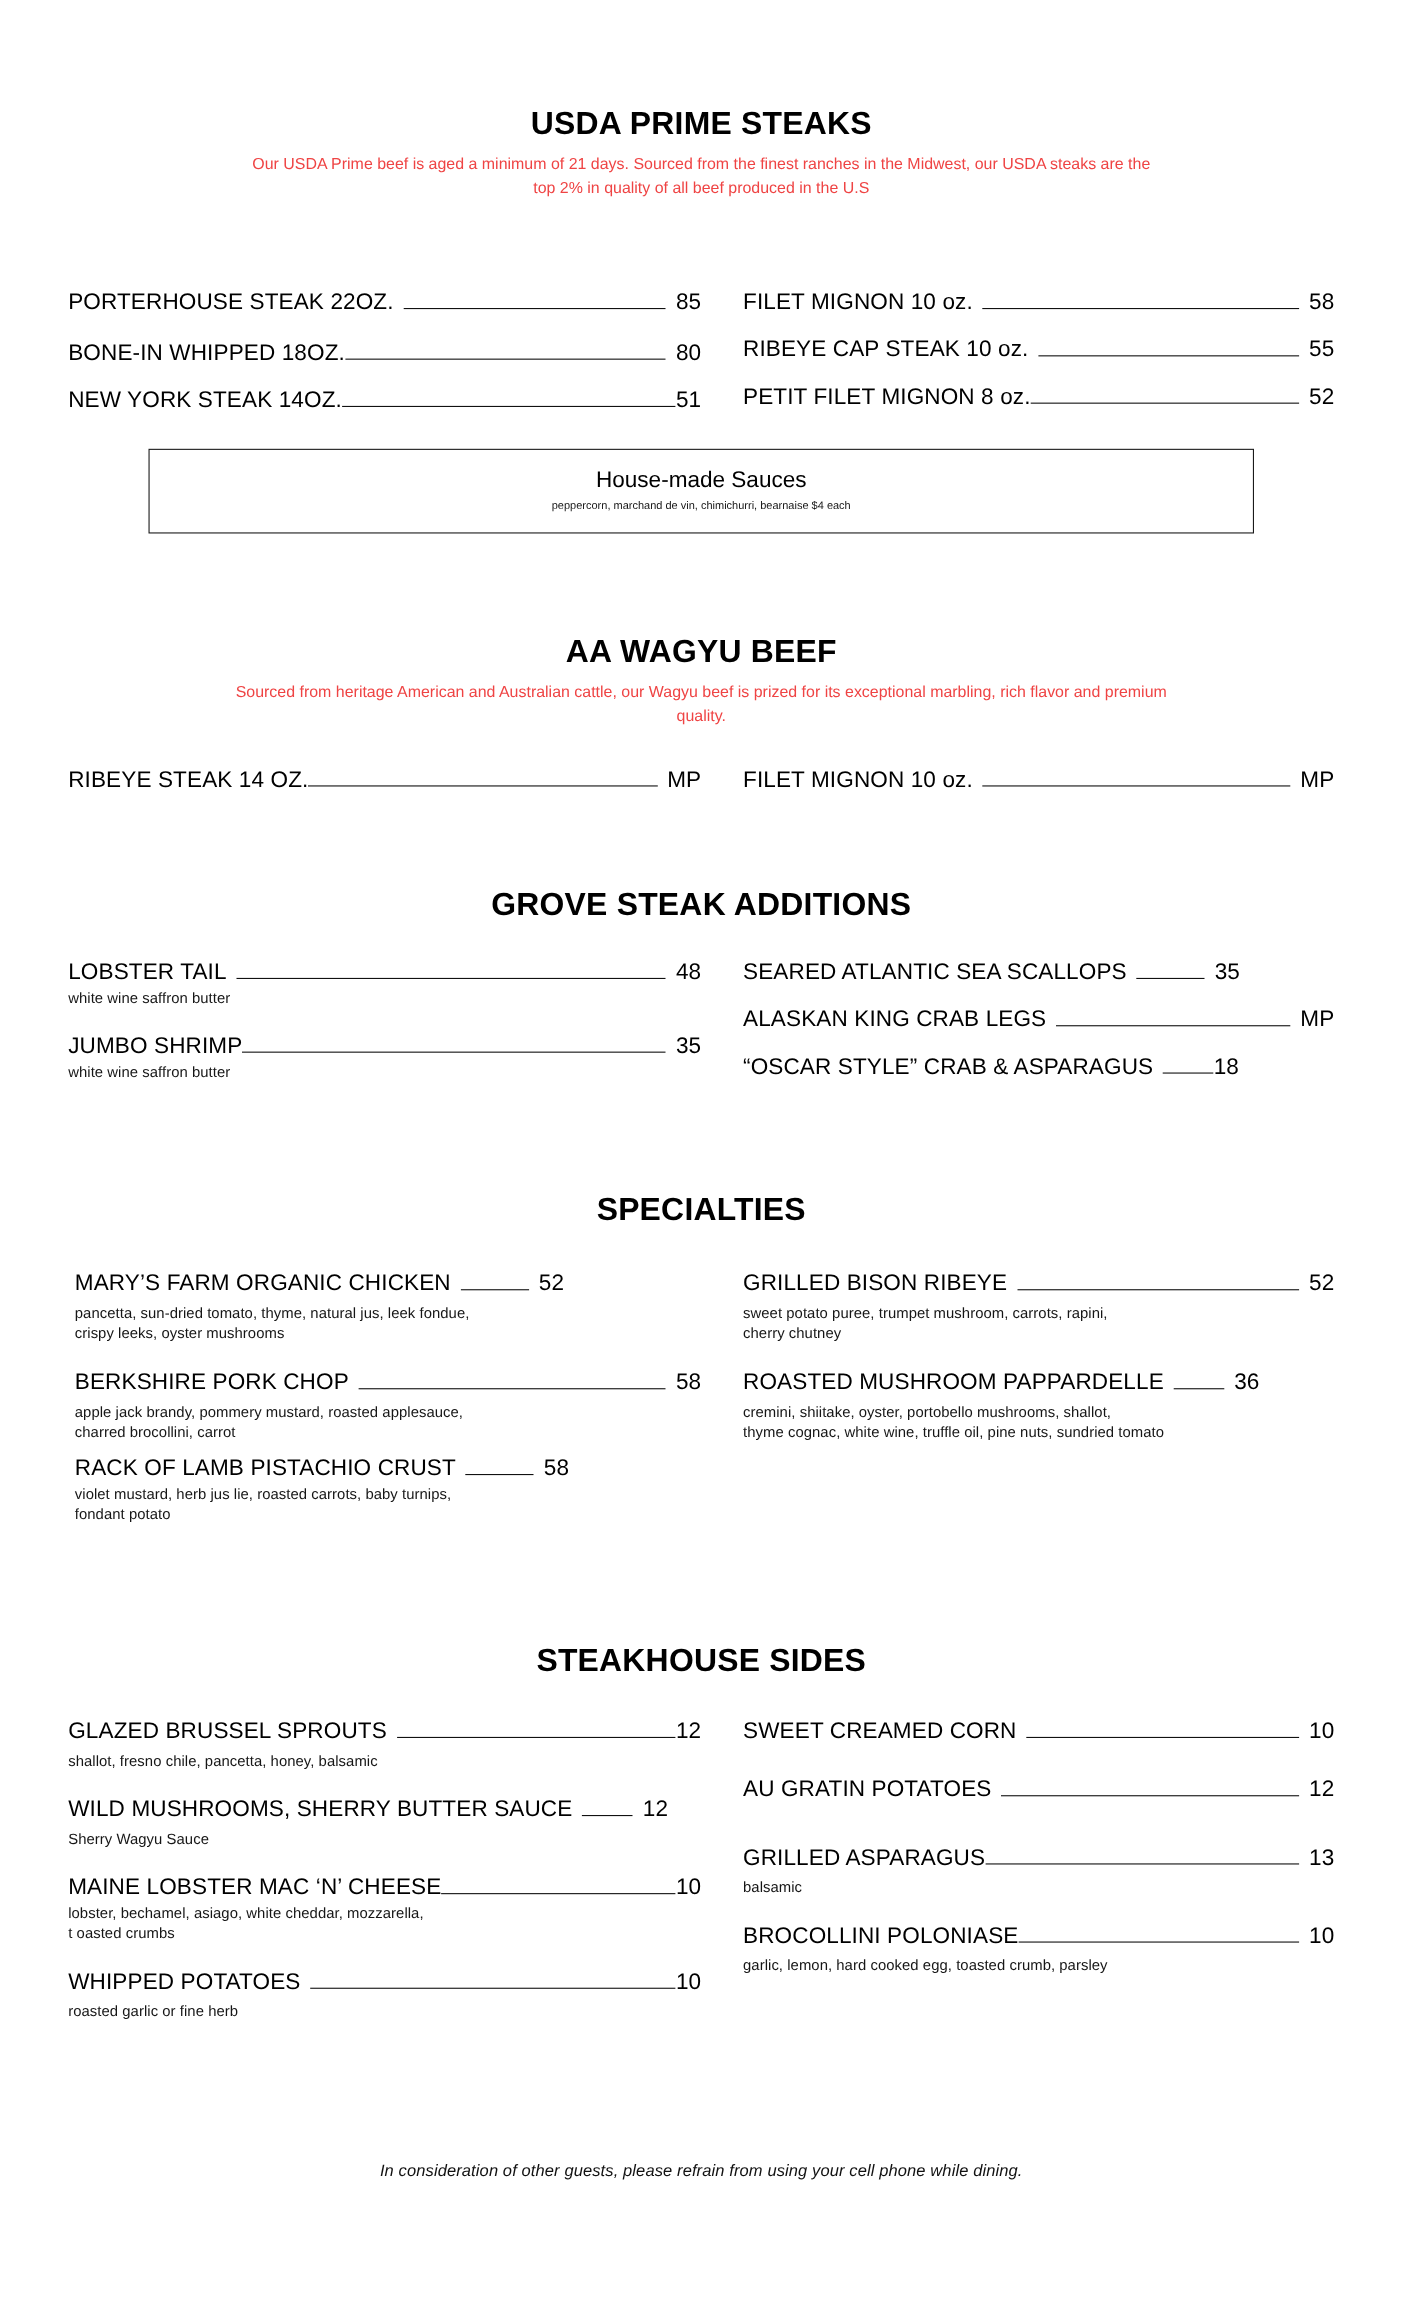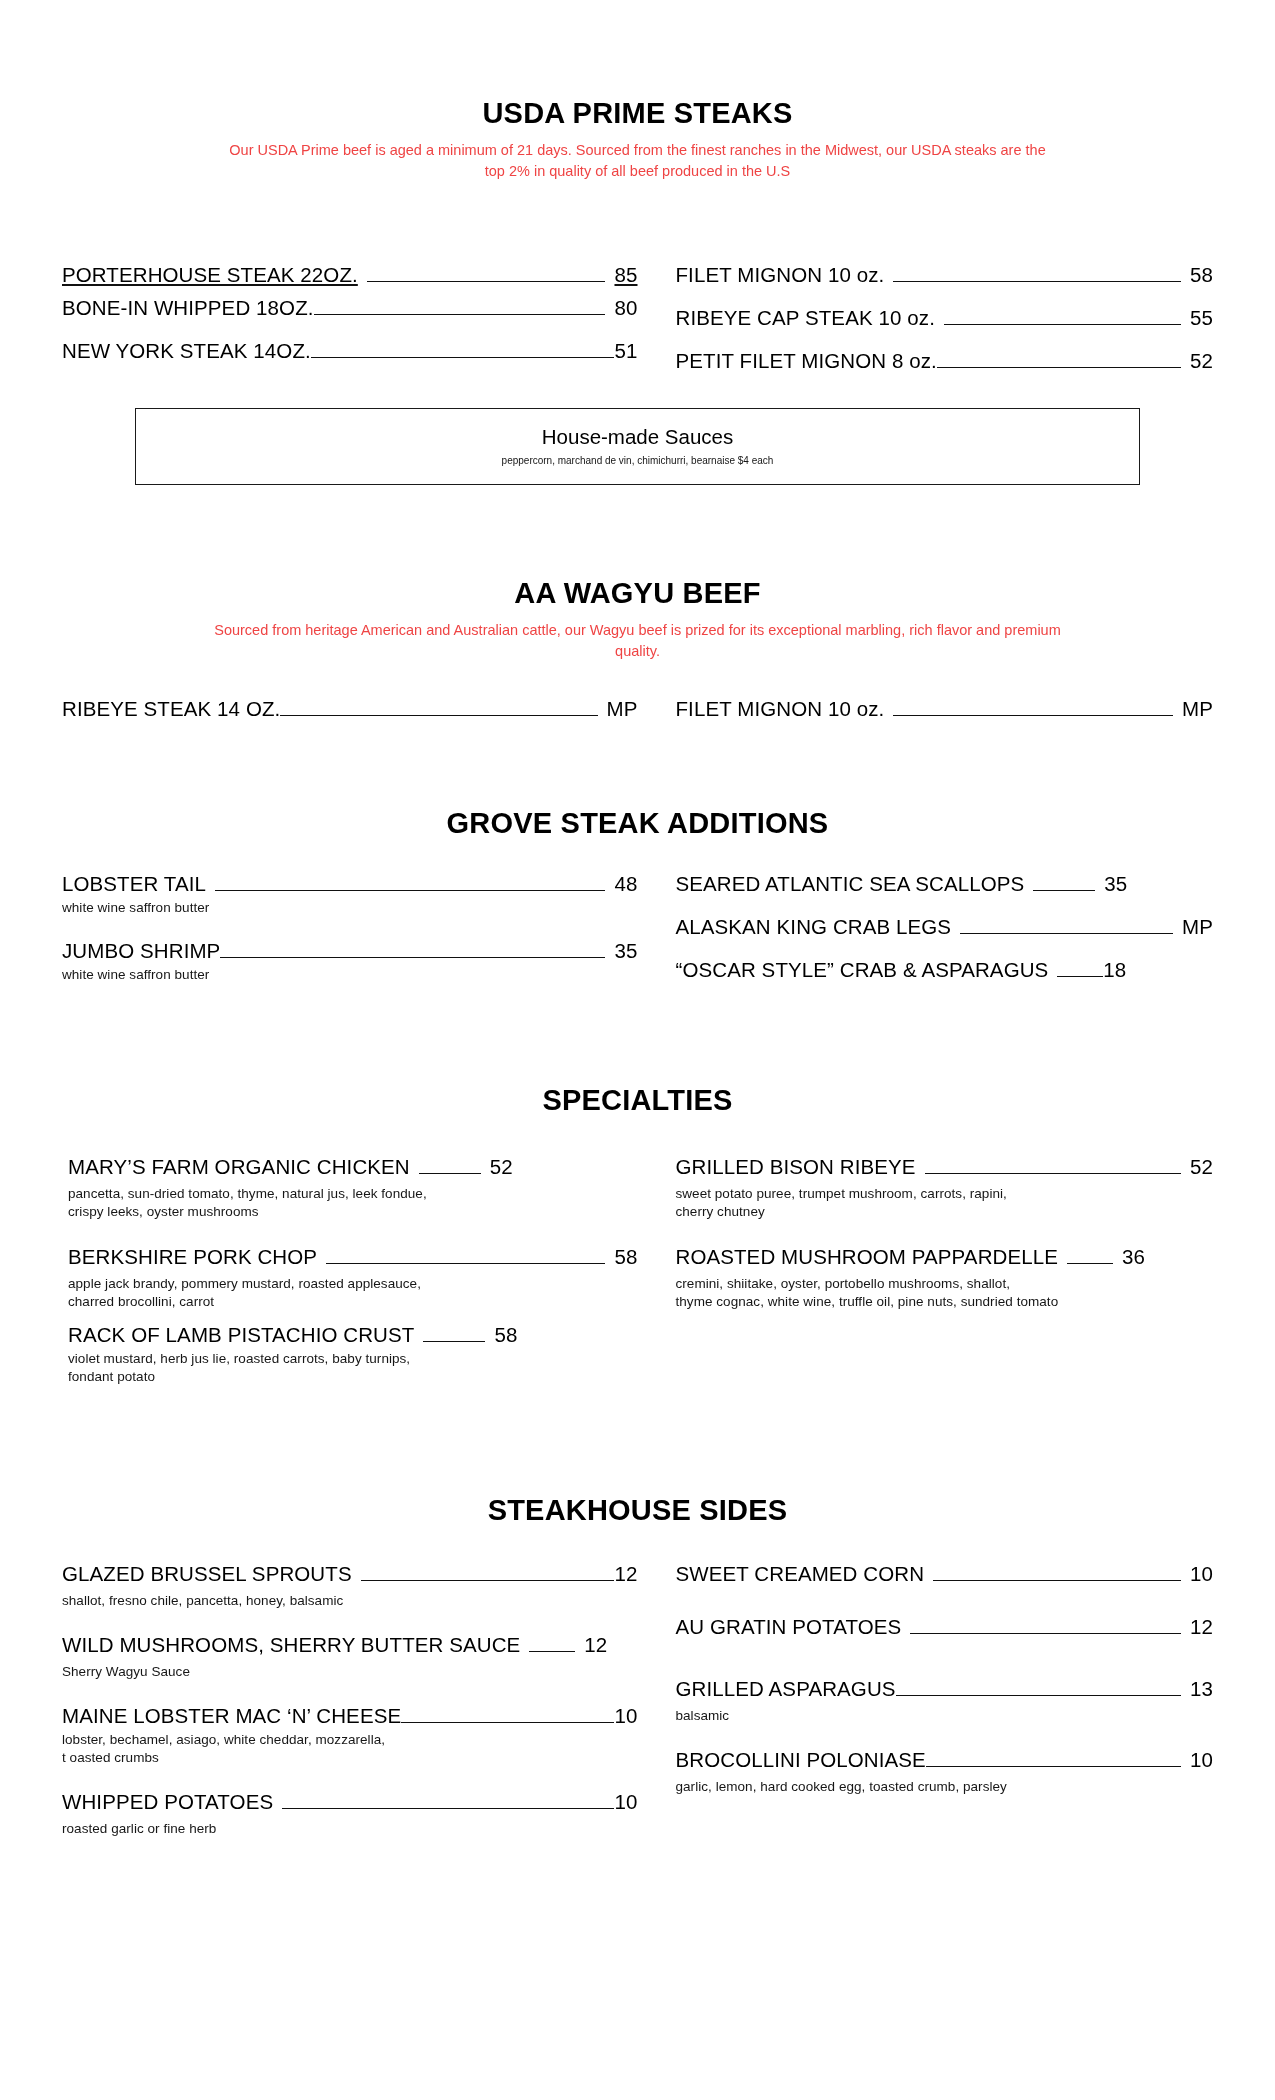--- a/index.html
+++ b/index.html
@@ -131,21 +131,21 @@
 
 <div class="page">
 
   <div class="abs" style="top:98px;">
     <div class="section-title">USDA PRIME STEAKS</div>
     <div class="section-desc">Our USDA Prime beef is aged a minimum of 21 days. Sourced from the finest ranches in the Midwest, our USDA steaks are the top 2% in quality of all beef produced in the U.S</div>
   </div>
 
   <div class="abs cols" style="top:263px;">
     <div class="col left">
-      <div class="item" style="margin-bottom:9px;text-decoration:underline;">
+      <div class="item" style="margin-bottom:22px;">
         <div class="item-line">
           <span class="item-name">PORTERHOUSE STEAK 22OZ.</span>
           <span class="leader pad-l pad-r"></span>
           <span class="item-price">85</span>
         </div>
       </div>
       <div class="item" style="margin-bottom:19px;">
         <div class="item-line">
           <span class="item-name">BONE-IN WHIPPED 18OZ.</span>
           <span class="leader pad-r"></span>
@@ -389,14 +389,17 @@
         <div class="item-line">
           <span class="item-name">BROCOLLINI POLONIASE</span>
           <span class="leader pad-r"></span>
           <span class="item-price">10</span>
         </div>
         <div class="item-desc" style="margin-top:6px;">garlic, lemon, hard cooked egg, toasted crumb, parsley</div>
       </div>
     </div>
   </div>
 
+  <div class="abs" style="top:1965px;">
+    <div class="footer-note">In consideration of other guests, please refrain from using your cell phone while dining.</div>
+  </div>
 
 </div>
 
 </body></html>

